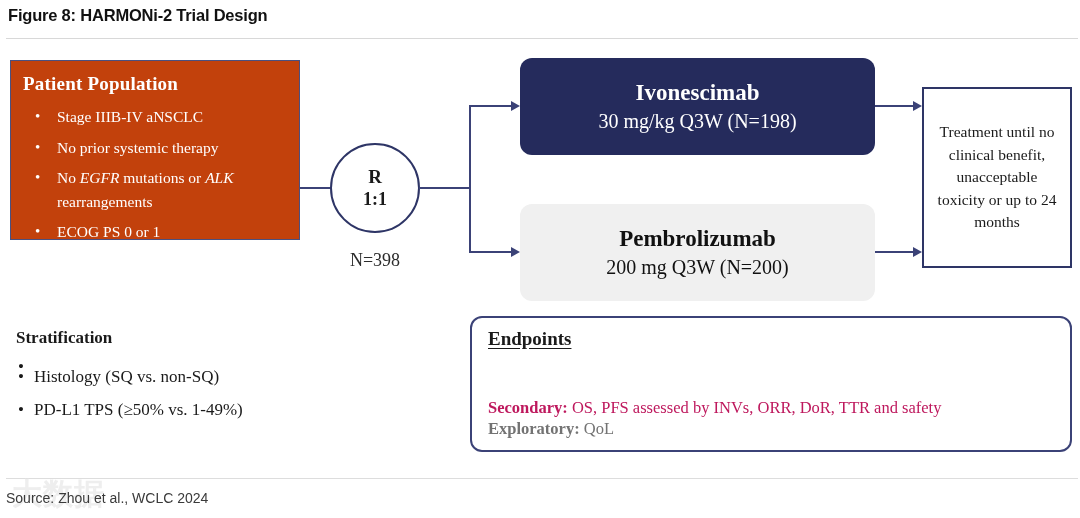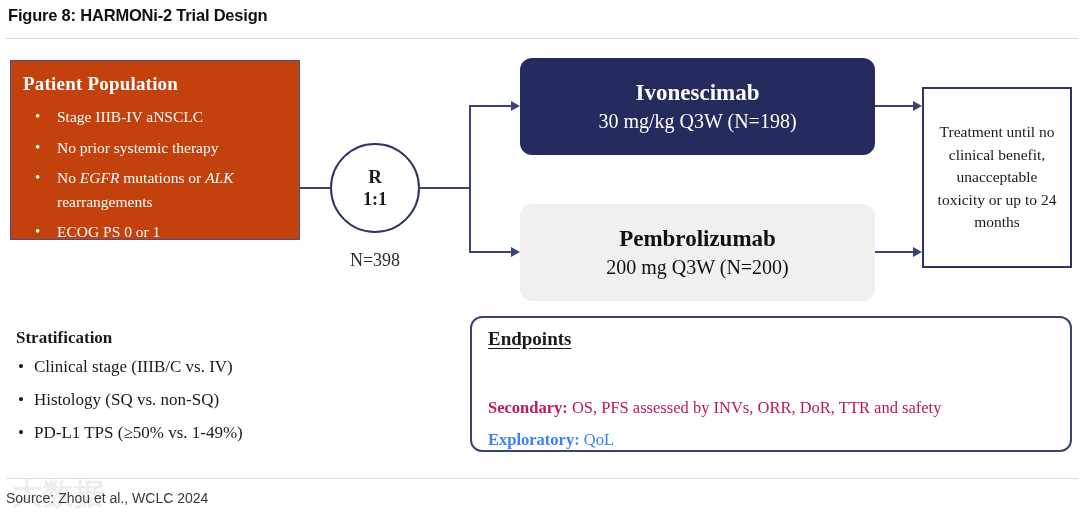--- a/index.html
+++ b/index.html
@@ -248,21 +248,21 @@
   }
   .endpoint-line {
     position: absolute;
     left: 16px;
     font-size: 16.5px;
     line-height: 1.3;
     white-space: nowrap;
   }
   #endpoint-primary  { top: 54px; color: #C0764A; }
   #endpoint-secondary{ top: 79px; color: #be185d; }
-  #endpoint-exploratory { top: 111px; color: #3b82f6; }
+  #endpoint-exploratory { top: 100px; color: #737373; }
   .endpoint-label { font-weight: bold; }
 
   
   #footer-rule {
     position: absolute;
     left: 6px;
     top: 478px;
     width: 1072px;
     height: 1px;
     background: #dddddd;
@@ -352,21 +352,20 @@
 <div class="arrow-right" style="left:913px; top:247px;"></div>
 
 <div id="treatment-duration-box">
   <span>Treatment until no clinical benefit, unacceptable toxicity or up to 24 months</span>
 </div>
 
 <div id="stratification-title">Stratification</div>
 <ul id="stratification-list">
   <li>
     <span class="bullet">•</span>
-    <span>Clinical stage (IIIB/C vs. IV)</span>
   </li>
   <li>
     <span class="bullet">•</span>
     <span>Histology (SQ vs. non-SQ)</span>
   </li>
   <li>
     <span class="bullet">•</span>
     <span>PD-L1 TPS (≥50% vs. 1-49%)</span>
   </li>
 </ul>

